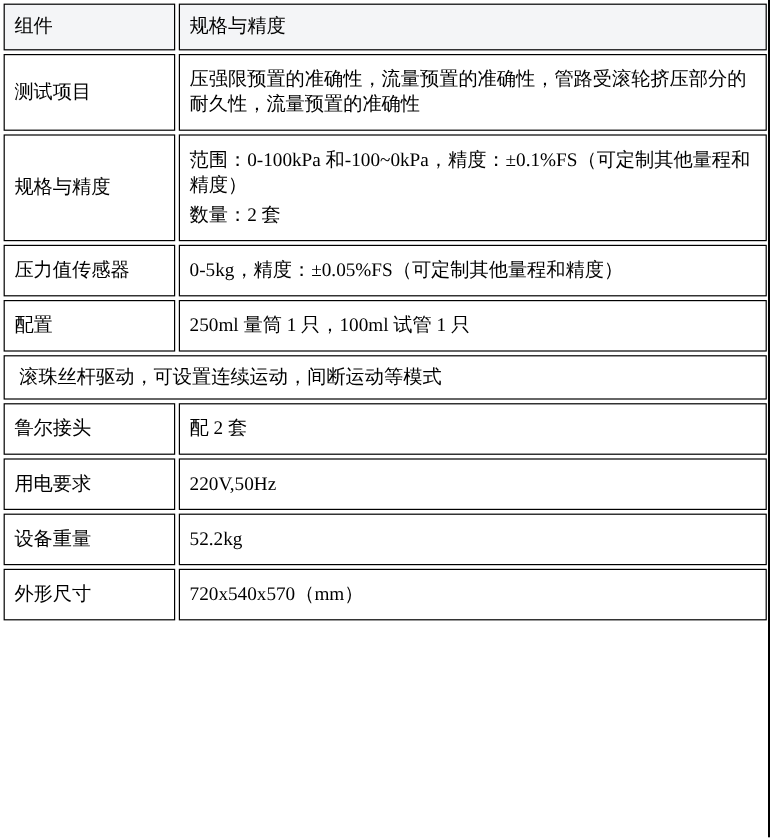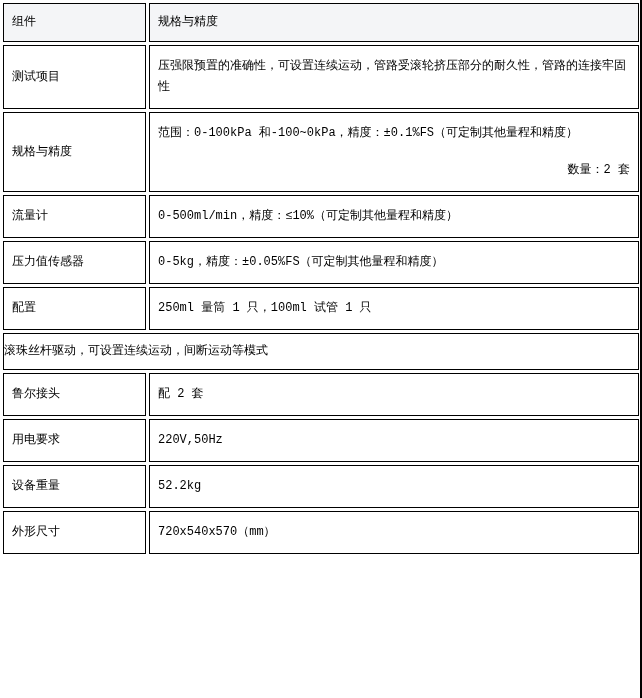--- a/index.html
+++ b/index.html
@@ -21,36 +21,34 @@
     table-layout: fixed;
     width: 642px;
     margin: 0;
   }
   col.label-col { width: 143px; }
   td {
     box-sizing: border-box;
     border: 1px solid #000000;
     background: #ffffff;
     padding: 10px 8px;
-    font-size: 12px;
+    font-size: 16px;
     line-height: 21px;
     vertical-align: middle;
     overflow: hidden;
-    font-family: Liberation Mono, monospace;
   }
   thead td.header-cell {
     background: #f4f5f7;
     padding: 8px 8px;
   }
   td.span-cell {
-    padding: 7px 0;
+    padding: 7px 12px;
   }
   td.value-cell div + div {
-    margin-top: 16px;
-    text-align: right;
+    margin-top: 4px;
   }
   .right-edge-line {
     position: absolute;
     top: 0;
     left: 640px;
     width: 2px;
     height: 698px;
     background: #000000;
   }
 </style>
@@ -65,34 +63,28 @@
   <thead>
     <tr>
       <td class="header-cell">组件</td>
       <td class="header-cell">规格与精度</td>
     </tr>
   </thead>
   <tbody>
       <tr>
         <td class="label-cell">测试项目</td>
         <td class="value-cell">
-          <div>压强限预置的准确性，可设置连续运动，管路受滚轮挤压部分的耐久性，管路的连接牢固性</div>
+          <div>压强限预置的准确性，流量预置的准确性，管路受滚轮挤压部分的耐久性，流量预置的准确性</div>
         </td>
       </tr>
       <tr>
         <td class="label-cell">规格与精度</td>
         <td class="value-cell">
           <div>范围：0-100kPa 和-100~0kPa，精度：±0.1%FS（可定制其他量程和精度）</div>
           <div>数量：2 套</div>
-        </td>
-      </tr>
-      <tr>
-        <td class="label-cell">流量计</td>
-        <td class="value-cell">
-          <div>0-500ml/min，精度：≤10%（可定制其他量程和精度）</div>
         </td>
       </tr>
       <tr>
         <td class="label-cell">压力值传感器</td>
         <td class="value-cell">
           <div>0-5kg，精度：±0.05%FS（可定制其他量程和精度）</div>
         </td>
       </tr>
       <tr>
         <td class="label-cell">配置</td>

